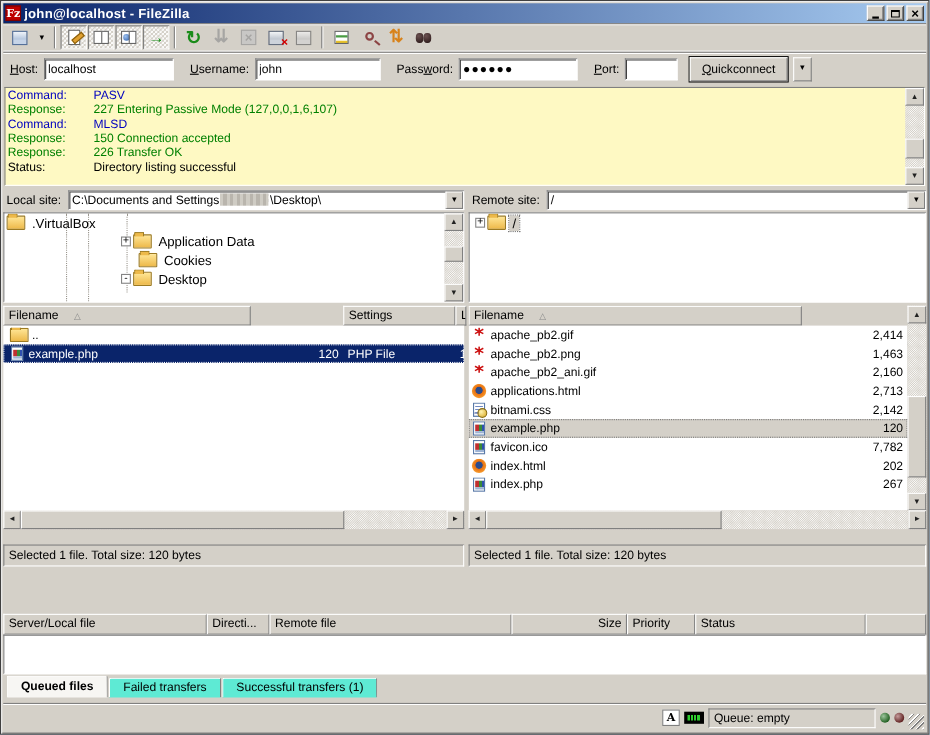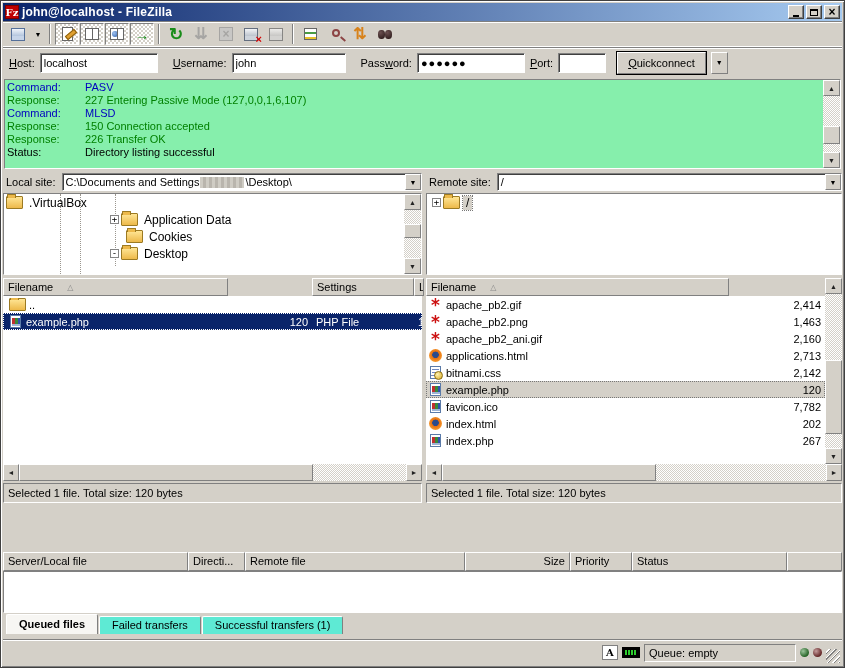--- a/index.html
+++ b/index.html
@@ -60,21 +60,21 @@
   .quickbar { height:30px; display:flex; align-items:center; gap:5px; padding:0 6px; flex:none; border-top:1px solid #808080; box-shadow:0 1px 0 #fff inset; }
   .qc-label { white-space:nowrap; }
   .u { text-decoration:underline; }
   .qc-input { height:20px; background:#fff; border:1px solid; border-color:#808080 #fff #fff #808080; box-shadow:inset 1px 1px 0 #404040;
               font-family:"Liberation Sans", sans-serif; font-size:11px; padding:0 3px; }
   .qc-host { width:118px; } .qc-user { width:114px; } .qc-pass { width:108px; letter-spacing:1px; } .qc-port { width:48px; }
   .qc-btn { height:22px; padding:0 10px; background:#d4d0c8; box-shadow:0 0 0 1px #000; display:flex; align-items:center; font-size:11px; }
   .qc-dd { width:17px; height:22px; display:flex; align-items:center; justify-content:center; background:#d4d0c8; font-size:7px; }
 
   
-  .logwrap { height:90px; margin:2px 1px 0; background:#86efac; display:flex; flex:none; }
+  .logwrap { height:90px; margin:2px 1px 0; background:#fef9c3; display:flex; flex:none; }
   .logbody { flex:1; padding:1px 2px; overflow:hidden; }
   .logline { display:flex; height:13px; line-height:13px; }
   .loglabel { width:78px; flex:none; }
   .cmd { color:#0000bf; } .resp { color:#008000; } .stat { color:#000; }
 
   
   .vscroll { width:17px; flex:none; display:flex; flex-direction:column;
      background-image:linear-gradient(45deg,#fff 25%,transparent 25% 75%,#fff 75%),linear-gradient(45deg,#fff 25%,transparent 25% 75%,#fff 75%);
      background-size:2px 2px; background-position:0 0,1px 1px; background-color:#d4d0c8; }
   .hscroll { height:17px; flex:none; display:flex;
@@ -135,21 +135,21 @@
   .frow .cell { overflow:hidden; padding:0 4px; }
   .frow.sel-active { background:#0a246a; color:#fff; outline:1px dotted #fff; outline-offset:-1px; }
   .frow.sel-inactive { background:#d4d0c8; outline:1px dotted #777; outline-offset:-1px; }
   .c-name { flex:1; display:flex; align-items:center; padding-left:1px !important; }
   .lc-name { width:225px; flex:none; display:flex; align-items:center; }
   .lc-size { width:84px; flex:none; text-align:right; }
   .lc-type { width:102px; flex:none; }
   .lc-last { flex:1; overflow:hidden; }
   .rc-size { width:96px; flex:none; text-align:right; }
 
-  .statusline { height:20px; margin-top:2px; flex:none; border:1px solid; border-color:#808080 #fff #fff #808080; display:flex; align-items:center; padding:0 4px; }
+  .statusline { height:20px; margin-top:14px; flex:none; border:1px solid; border-color:#808080 #fff #fff #808080; display:flex; align-items:center; padding:0 4px; }
 
   
   .queuehdr { height:19px; display:flex; flex:none; margin-top:8px; background:#d4d0c8; }
   .qc0 { width:185px; } .qc1 { width:57px; } .qc2 { width:220px; } .qc3 { width:105px; justify-content:flex-end; } .qc4 { width:62px; } .qc5 { width:155px; } .qcf { flex:1; }
   .queuebody { flex:1; background:#fff; border:1px solid; border-color:#808080 #fff #fff #808080; }
 
   .tabs { height:21px; display:flex; align-items:flex-end; gap:1px; padding-left:3px; flex:none; }
   .tab { border:1px solid; border-color:#fff #808080 #808080 #fff; border-bottom:none; background:#5eead4; padding:2px 12px 3px; height:18px; border-radius:2px 2px 0 0; }
   .tab.active { background:#f7f6f3; font-weight:bold; height:20px; padding-top:3px; }
 
@@ -240,21 +240,21 @@
         </span>
   </div>
 
   <div class="quickbar">
     <span class="qc-label"><span class="u">H</span><span>ost:</span></span>
     <input class="qc-input qc-host" value="localhost" style="">
     <span class="qc-label" style="margin-left:10px;"><span class="u">U</span><span>sername:</span></span>
     <input class="qc-input qc-user" value="john" style="">
     <span class="qc-label" style="margin-left:10px;"><span>Pass</span><span class="u">w</span><span>ord:</span></span>
     <input class="qc-input qc-pass" value="●●●●●●" style="">
-    <span class="qc-label" style="margin-left:0;"><span class="u">P</span><span>ort:</span></span>
+    <span class="qc-label" style="margin-left:10px;"><span class="u">P</span><span>ort:</span></span>
     <input class="qc-input qc-port" value="" style="">
     <span class="qc-btn raised" style="margin-left:6px;">
           <span class="u">Q</span>
           <span>uickconnect</span>
         </span>
     <span class="qc-dd raised">
           <span>▼</span>
         </span>
   </div>
 

